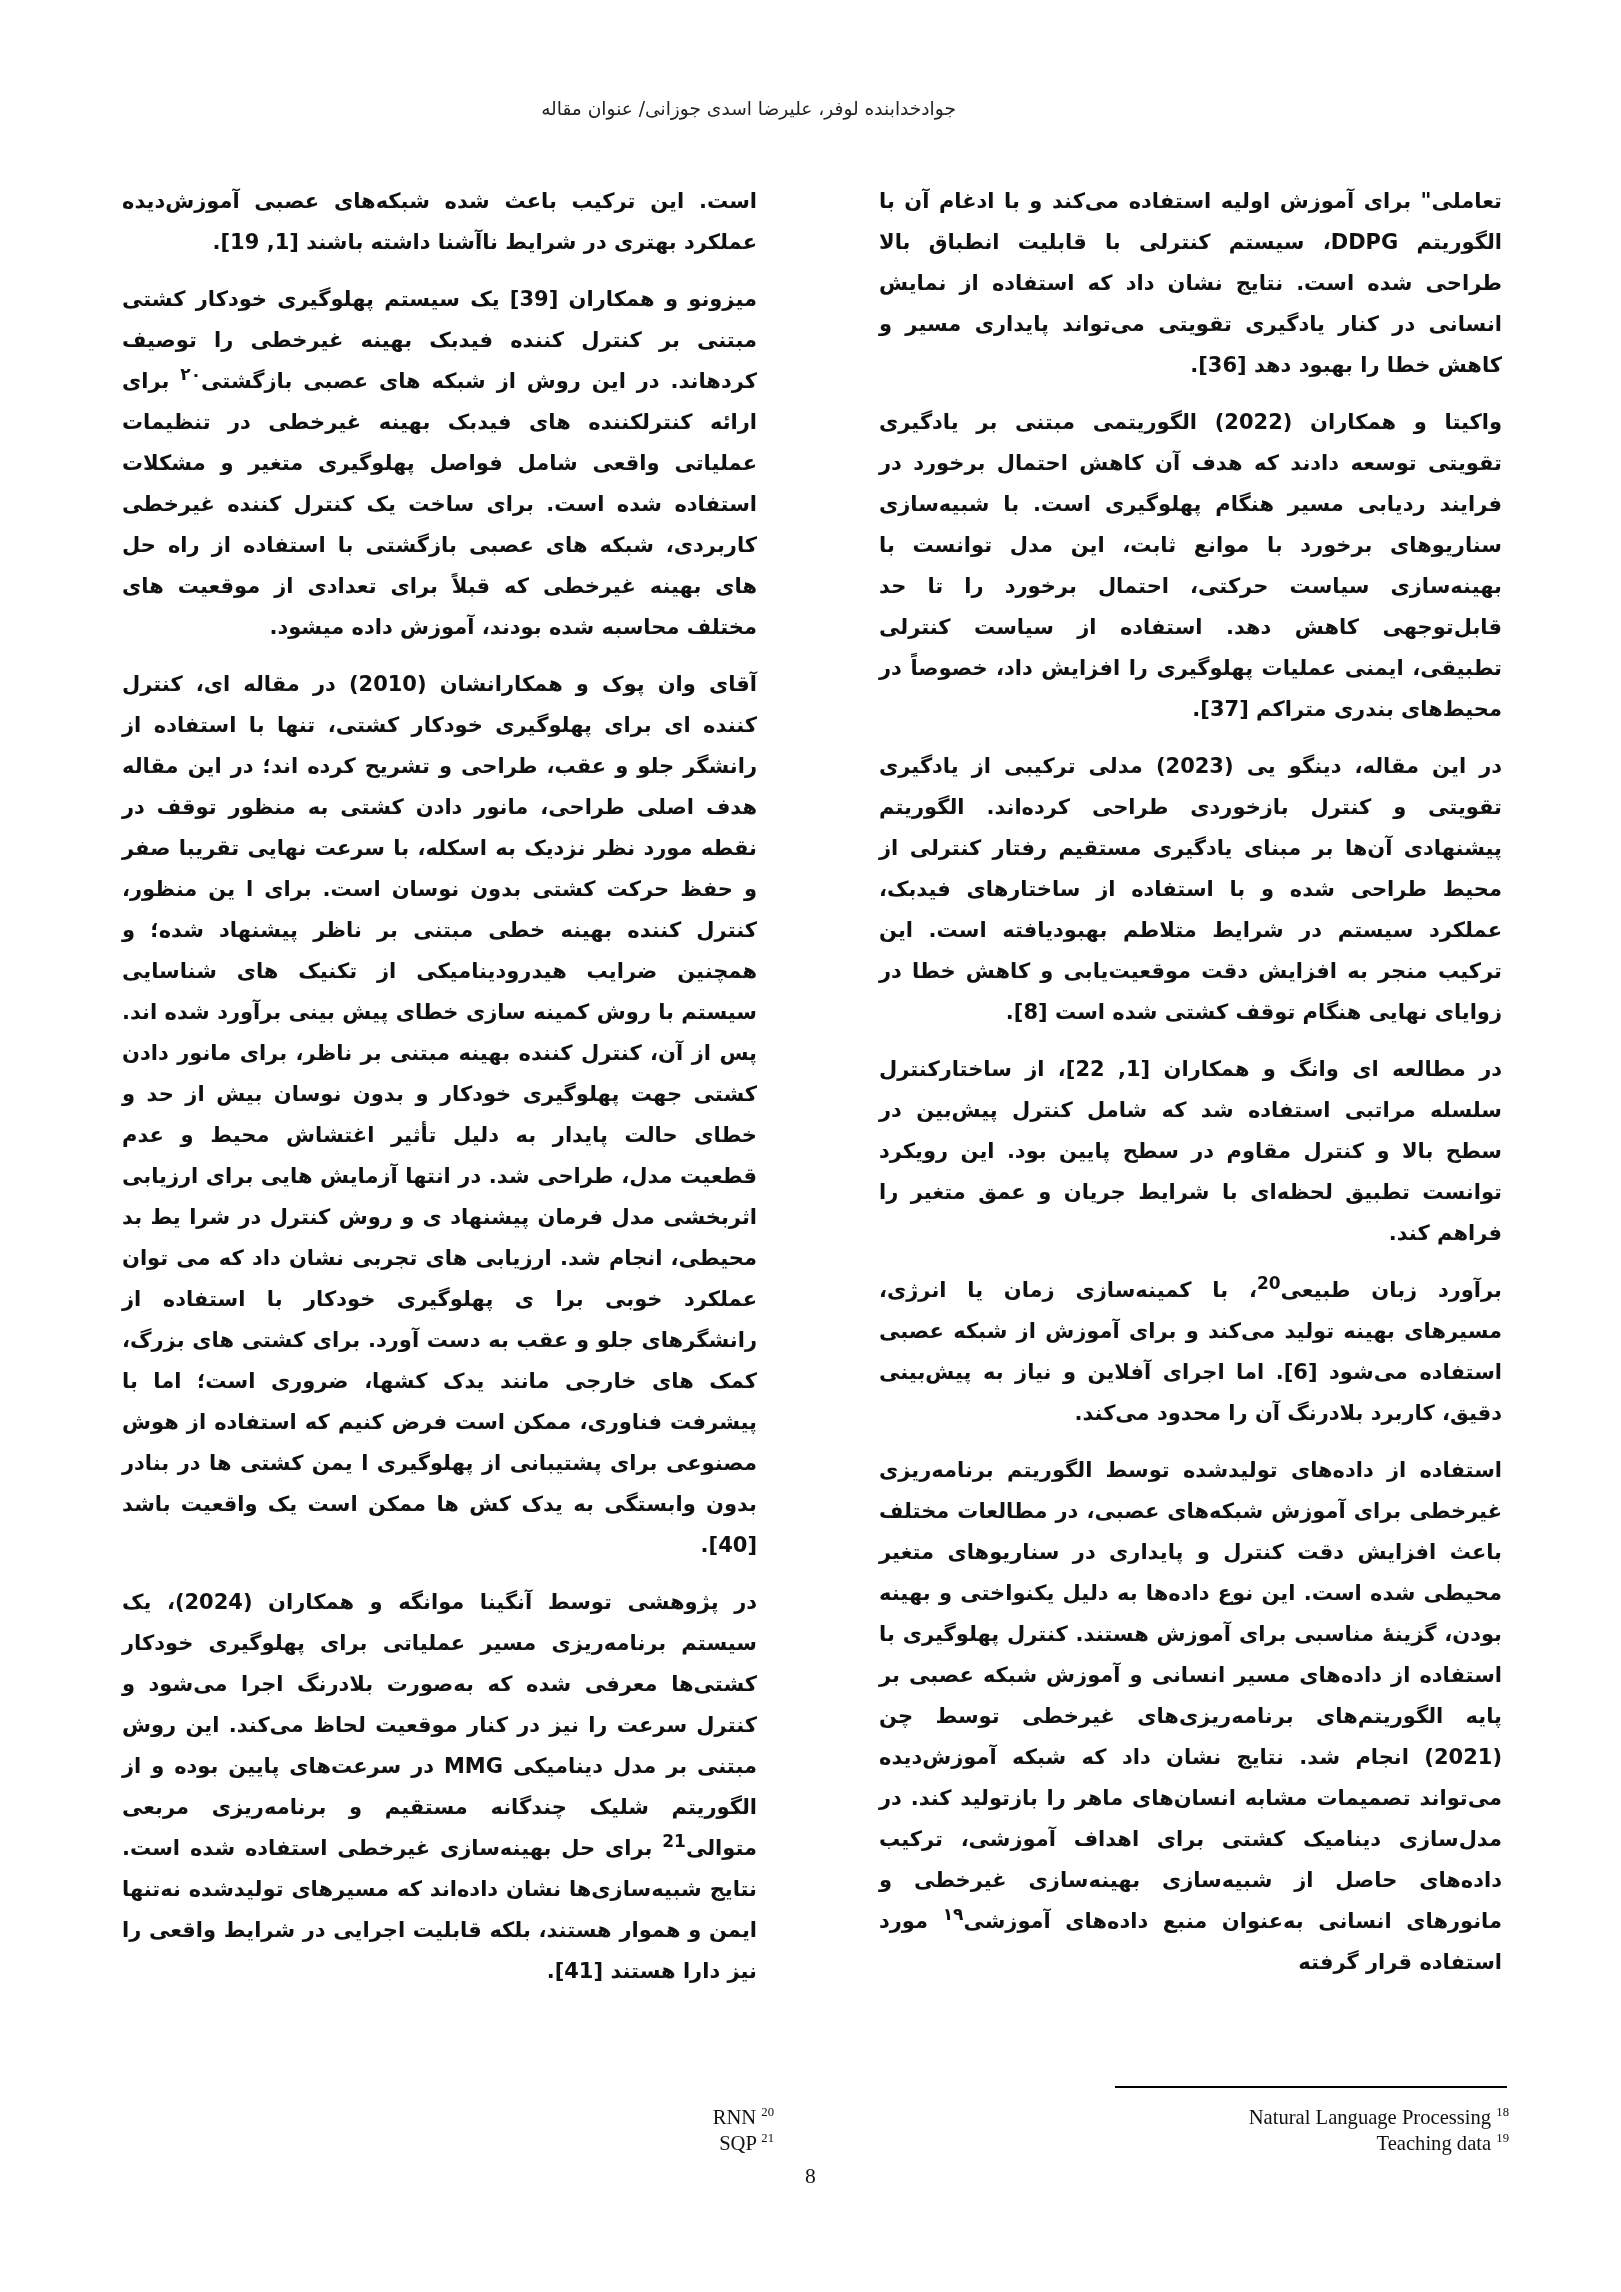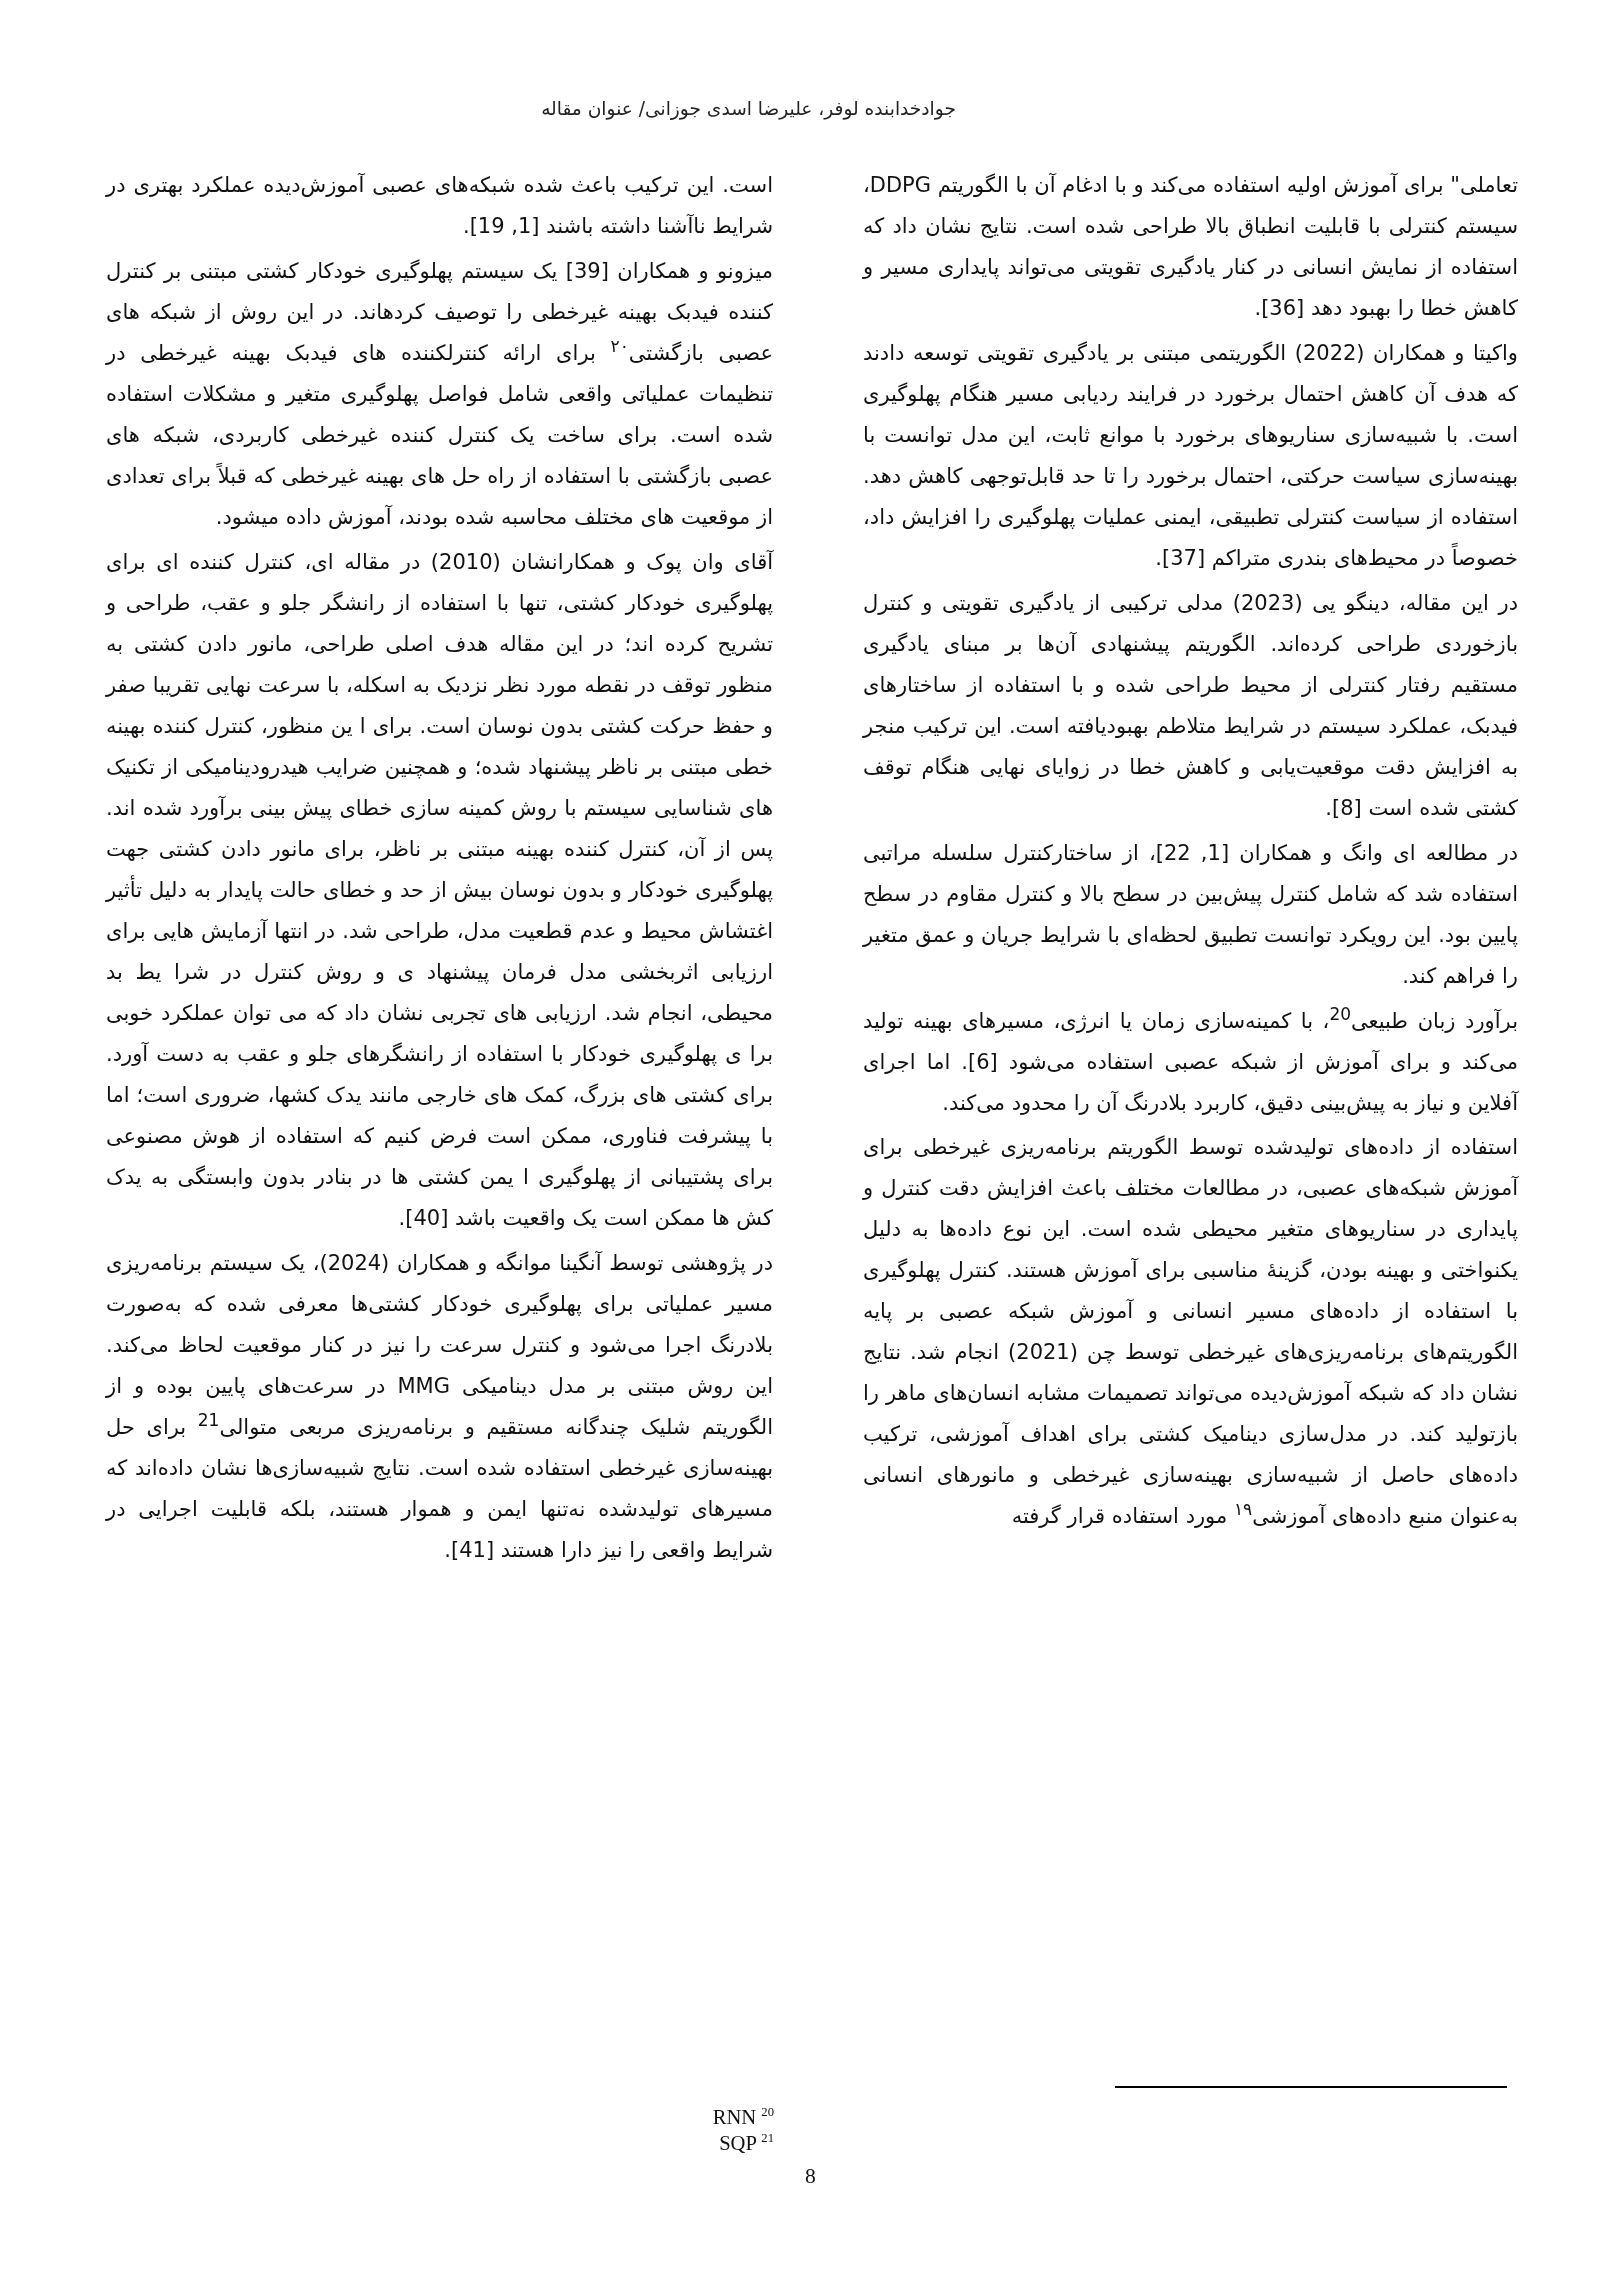--- a/index.html
+++ b/index.html
@@ -8,21 +8,21 @@
   .running-header {
     position: absolute; top: 98px; left: 0; width: 1497px; text-align: center;
     font-family: "DejaVu Sans", sans-serif; font-size: 18.6px; direction: rtl; color: #222;
   }
   .col {
     position: absolute; top: 165px; direction: rtl; text-align: justify;
     font-family: "DejaVu Sans", sans-serif; font-size: 21px; line-height: 41px;
   }
   .col-right { left: 863px; width: 655px; }
   .col-left  { left: 106px; width: 667px; }
-  .col p { margin: 0; text-align-last: right; }
+  .col p { margin: 16px; text-align-last: right; font-weight: bold; }
   .col p + p { margin-top: 3.9px; }
   .section-heading {
     font-weight: bold; font-size: 24.5px; margin: 35px 0 3.9px 0; line-height: 41px;
   }
   sup { font-size: 17px; line-height: 0; }
   .footnote-rule {
     position: absolute; left: 1115px; top: 2086px; width: 392px; height: 2px; background: #000;
   }
   .footnotes-right {
     position: absolute; left: 1078px; top: 2105px; width: 431px; text-align: right;
@@ -62,16 +62,20 @@
     <p><span>در پژوهشی توسط آنگینا موانگه و همکاران (2024)، یک سیستم برنامه‌ریزی مسیر عملیاتی برای پهلوگیری خودکار کشتی‌ها معرفی شده که به‌صورت بلادرنگ اجرا می‌شود و کنترل سرعت را نیز در کنار موقعیت لحاظ می‌کند. این روش مبتنی بر مدل دینامیکی MMG در سرعت‌های پایین بوده و از الگوریتم شلیک چندگانه مستقیم و برنامه‌ریزی مربعی متوالی</span><sup>21</sup><span> برای حل بهینه‌سازی غیرخطی استفاده شده است. نتایج شبیه‌سازی‌ها نشان داده‌اند که مسیرهای تولیدشده نه‌تنها ایمن و هموار هستند، بلکه قابلیت اجرایی در شرایط واقعی را نیز دارا هستند [41].</span></p>
   </div>
 
   <div class="footnote-rule"></div>
 
   <div class="footnotes-left">
     <span class="fn-item"><span>RNN</span> <sup>20</sup></span>
     <span class="fn-item"><span>SQP</span> <sup>21</sup></span>
   </div>
 
+  <div class="footnotes-right">
+    <span class="fn-item"><span>Natural Language Processing</span> <sup>18</sup></span>
+    <span class="fn-item"><span>Teaching data</span> <sup>19</sup></span>
+  </div>
 
   <div class="page-number">8</div>
 </div>
 
 
 </body></html>

